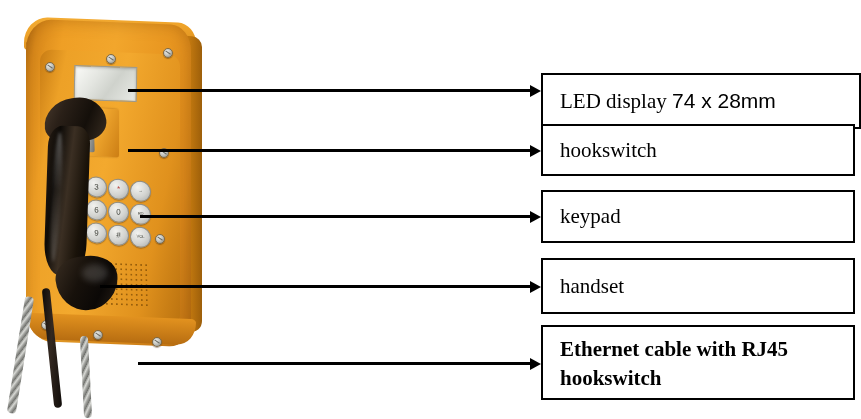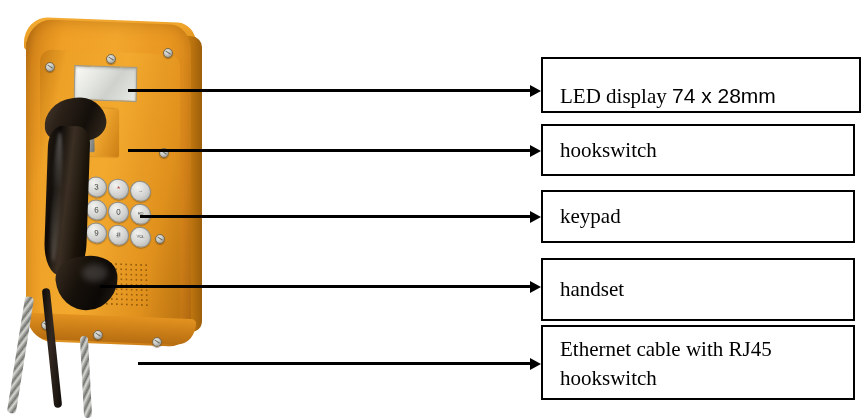--- a/index.html
+++ b/index.html
@@ -398,36 +398,36 @@
     <div class="cord-black"></div>
     <div class="cord cord-eth"></div>
   </div>
 
   <div class="arrow" style="left:128px; top:89px;  width:403px;"></div>
   <div class="arrow" style="left:128px; top:149px; width:403px;"></div>
   <div class="arrow" style="left:140px; top:215px; width:391px;"></div>
   <div class="arrow" style="left:100px; top:285px; width:431px;"></div>
   <div class="arrow" style="left:138px; top:362px; width:393px;"></div>
 
-  <div class="callout-box" style="left:541px; top:57px; width:320px; height:56px;align-items:flex-end;">
+  <div class="callout-box" style="left:541px; top:73px; width:320px; height:56px;">
     <div class="callout-text"><span>LED display </span><span class="sans-measure">74 x 28mm</span></div>
   </div>
 
   <div class="callout-box" style="left:541px; top:190px; width:314px; height:53px;">
     <div class="callout-text">keypad</div>
   </div>
 
   <div class="callout-box" style="left:541px; top:124px; width:314px; height:52px;">
     <div class="callout-text">hookswitch</div>
   </div>
 
-  <div class="callout-box" style="left:541px; top:258px; width:314px; height:63px;">
+  <div class="callout-box" style="left:541px; top:258px; width:314px; height:56px;">
     <div class="callout-text">handset</div>
   </div>
 
   <div class="callout-box" style="left:541px; top:325px; width:314px; height:75px; align-items:flex-start;">
-    <div class="callout-text justified" style="padding-top:8px;">
+    <div class="callout-text justified" style="padding-top:8px;font-weight:bold;">
       <span>Ethernet  cable  with  RJ45</span><br>
       <span>hookswitch</span>
     </div>
   </div>
 
 </div>
 
 </body></html>

